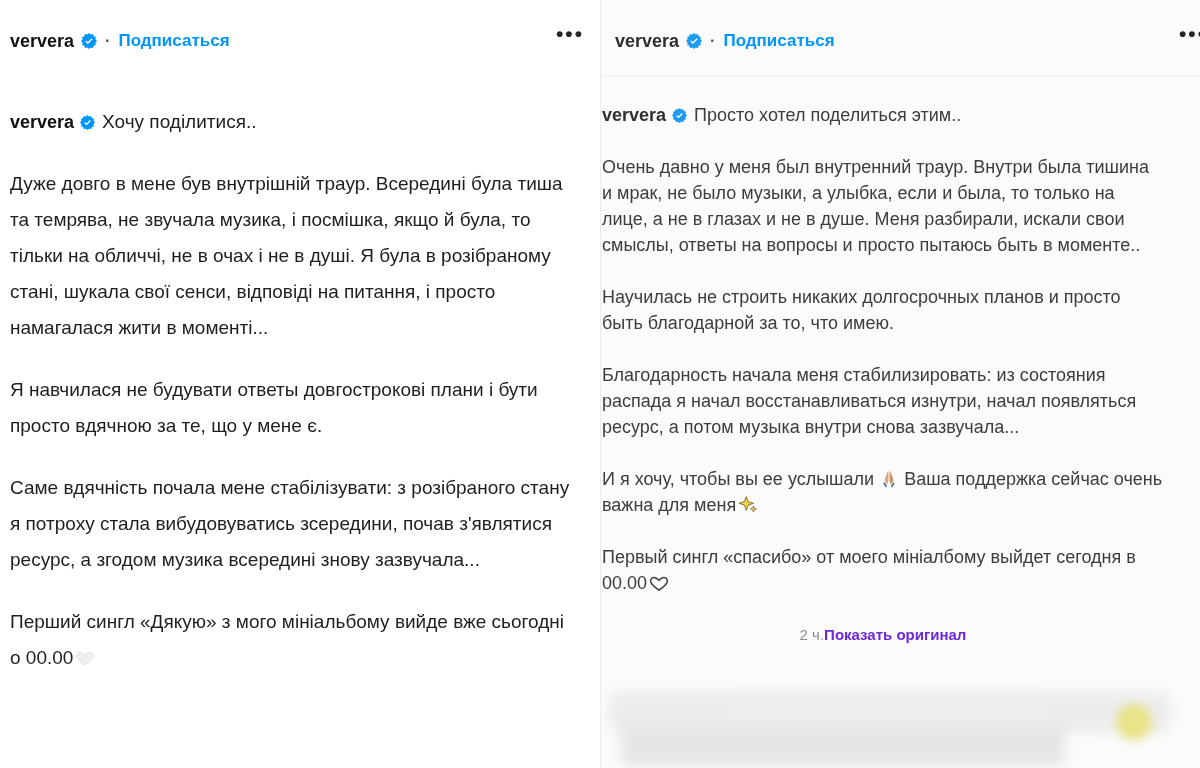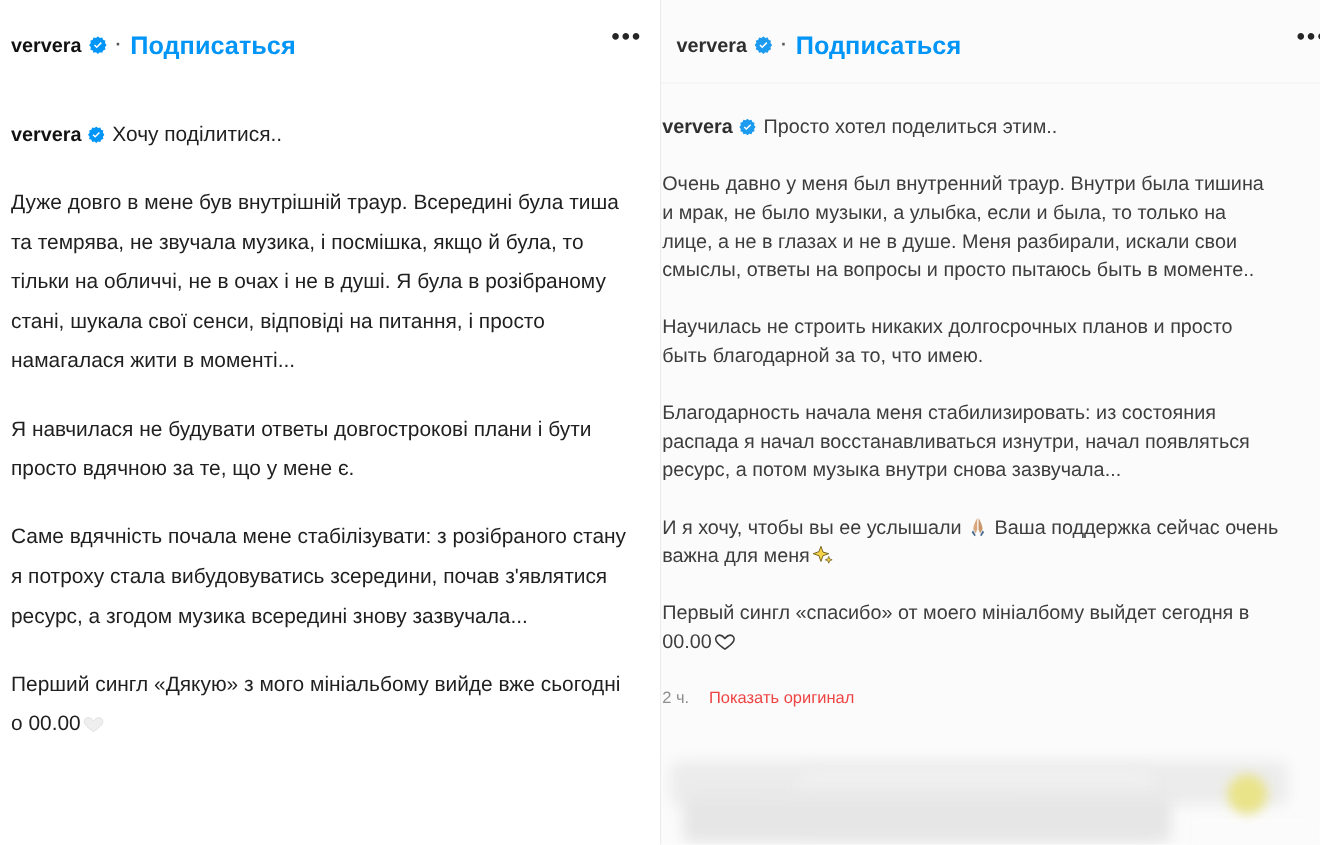--- a/index.html
+++ b/index.html
@@ -13,21 +13,21 @@
 
   
   .header { position:absolute; top:26px; left:10px; right:0; height:30px;
     display:flex; align-items:center; gap:7px; white-space:nowrap; }
   .panel.right .header { left:14px; }
   .username { font-weight:700; font-size:18px; color:#111111; cursor:pointer; }
   .panel.right .username { color:#2f2f2f; }
   .badge { display:inline-flex; width:16px; height:16px; }
   .badge svg { width:100%; height:100%; }
   .sep-dot { color:#555; font-weight:700; font-size:16px; padding:0 1px; }
-  .follow { color:#0095f6; font-weight:600; font-size:23px; cursor:pointer; }
+  .follow { color:#0095f6; font-weight:600; font-size:17px; cursor:pointer; }
   .more { position:absolute; top:-4px; font-size:21px; letter-spacing:2px;
     color:#262626; font-weight:700; cursor:pointer; }
   .panel.left  .more { right:16px; }
   .panel.right .more { right:-7px; }
   .panel.right .header-rule { position:absolute; top:75px; left:0; right:0;
     height:1px; background:#f1f1f1; }
 
   
   .body { position:absolute; top:104px; left:10px; width:568px;
     font-size:19px; line-height:36px; color:#1f1f1f; }
@@ -37,22 +37,22 @@
   .caption-line .badge { width:15px; height:15px; margin-right:7px; vertical-align:-2px; }
 
   
   .emoji { display:inline-block; width:20px; height:20px; vertical-align:-4px; }
   .emoji svg { width:100%; height:100%; }
   .emoji.hands { margin:0 5px; }
   .emoji.sparkle { margin-left:2px; }
   .emoji.heart { margin-left:2px; }
 
   
-  .meta { margin-top:20px; font-size:15px; color:#8e8e8e; display:flex; gap:18px; align-items:center; }
-  .meta .action { color:#ef4444; font-weight:400; cursor:pointer; }
+  .meta { margin-top:20px; font-size:15px; color:#8e8e8e; display:flex; align-items:center;justify-content:center; }
+  .meta .action { color:#6d28d9; font-weight:700; cursor:pointer; }
 
   
   .blurred-area { position:absolute; left:8px; right:6px; top:688px; bottom:-10px;
     pointer-events:none; }
   .smudge { position:absolute; background:#e9e9e9; filter:blur(6px); border-radius:10px; }
   .smudge.a { left:0; top:4px; width:96%; height:40px; background:#ececec; }
   .smudge.b { left:2%; top:34px; width:76%; height:44px; background:#e6e6e6; }
   .smudge.c { left:20%; top:10px; width:55%; height:60px; background:#efefef; }
   .blob-emoji { position:absolute; right:42px; top:16px; width:36px; height:36px;
     border-radius:50%; background:#e9e389; filter:blur(5px); }

